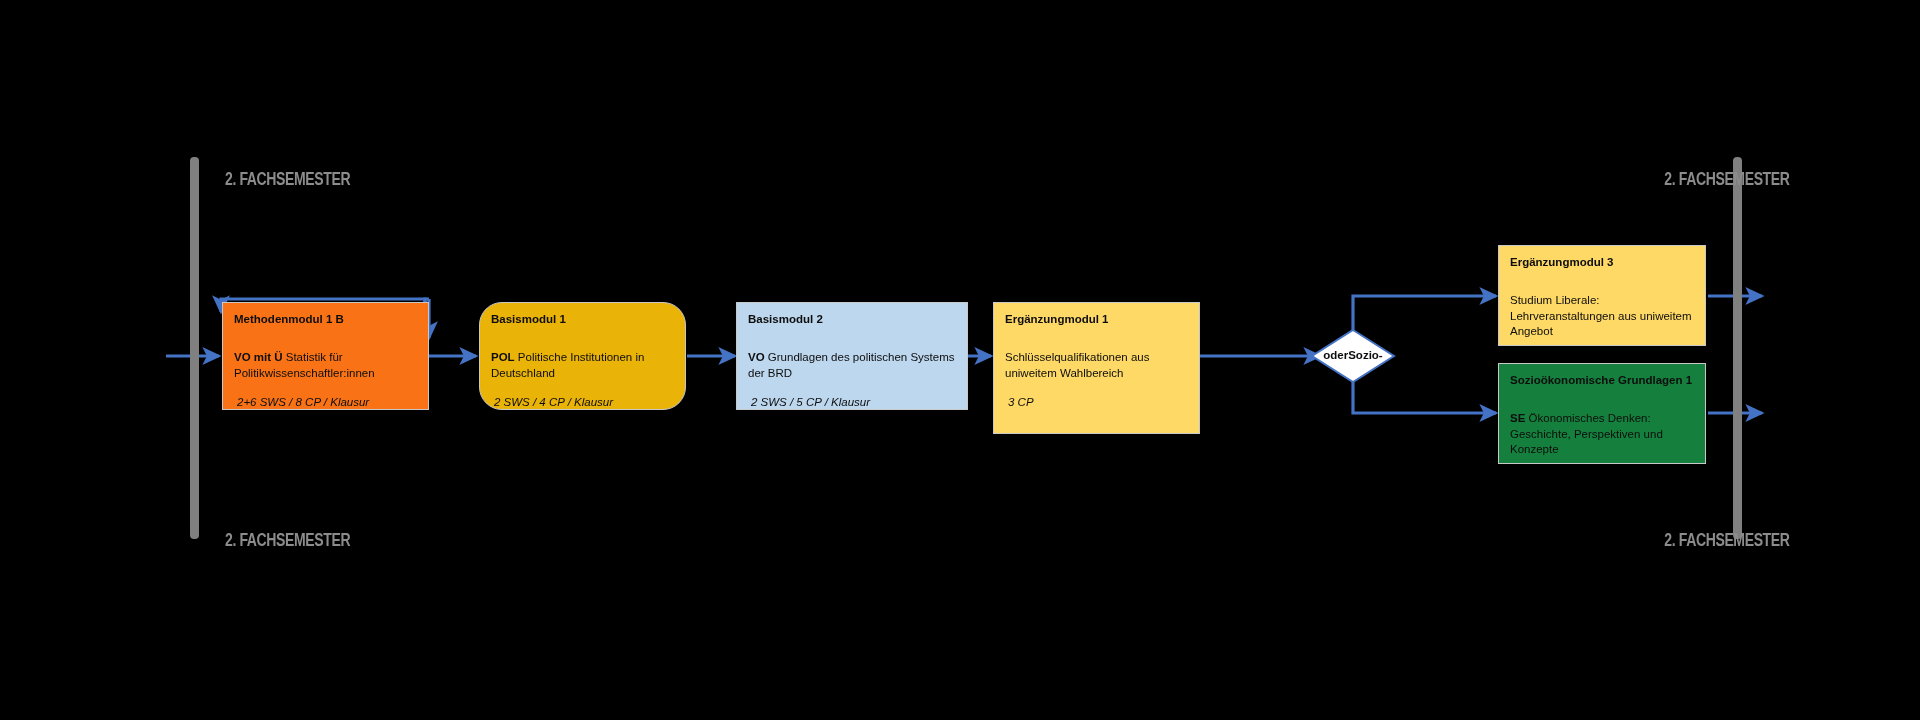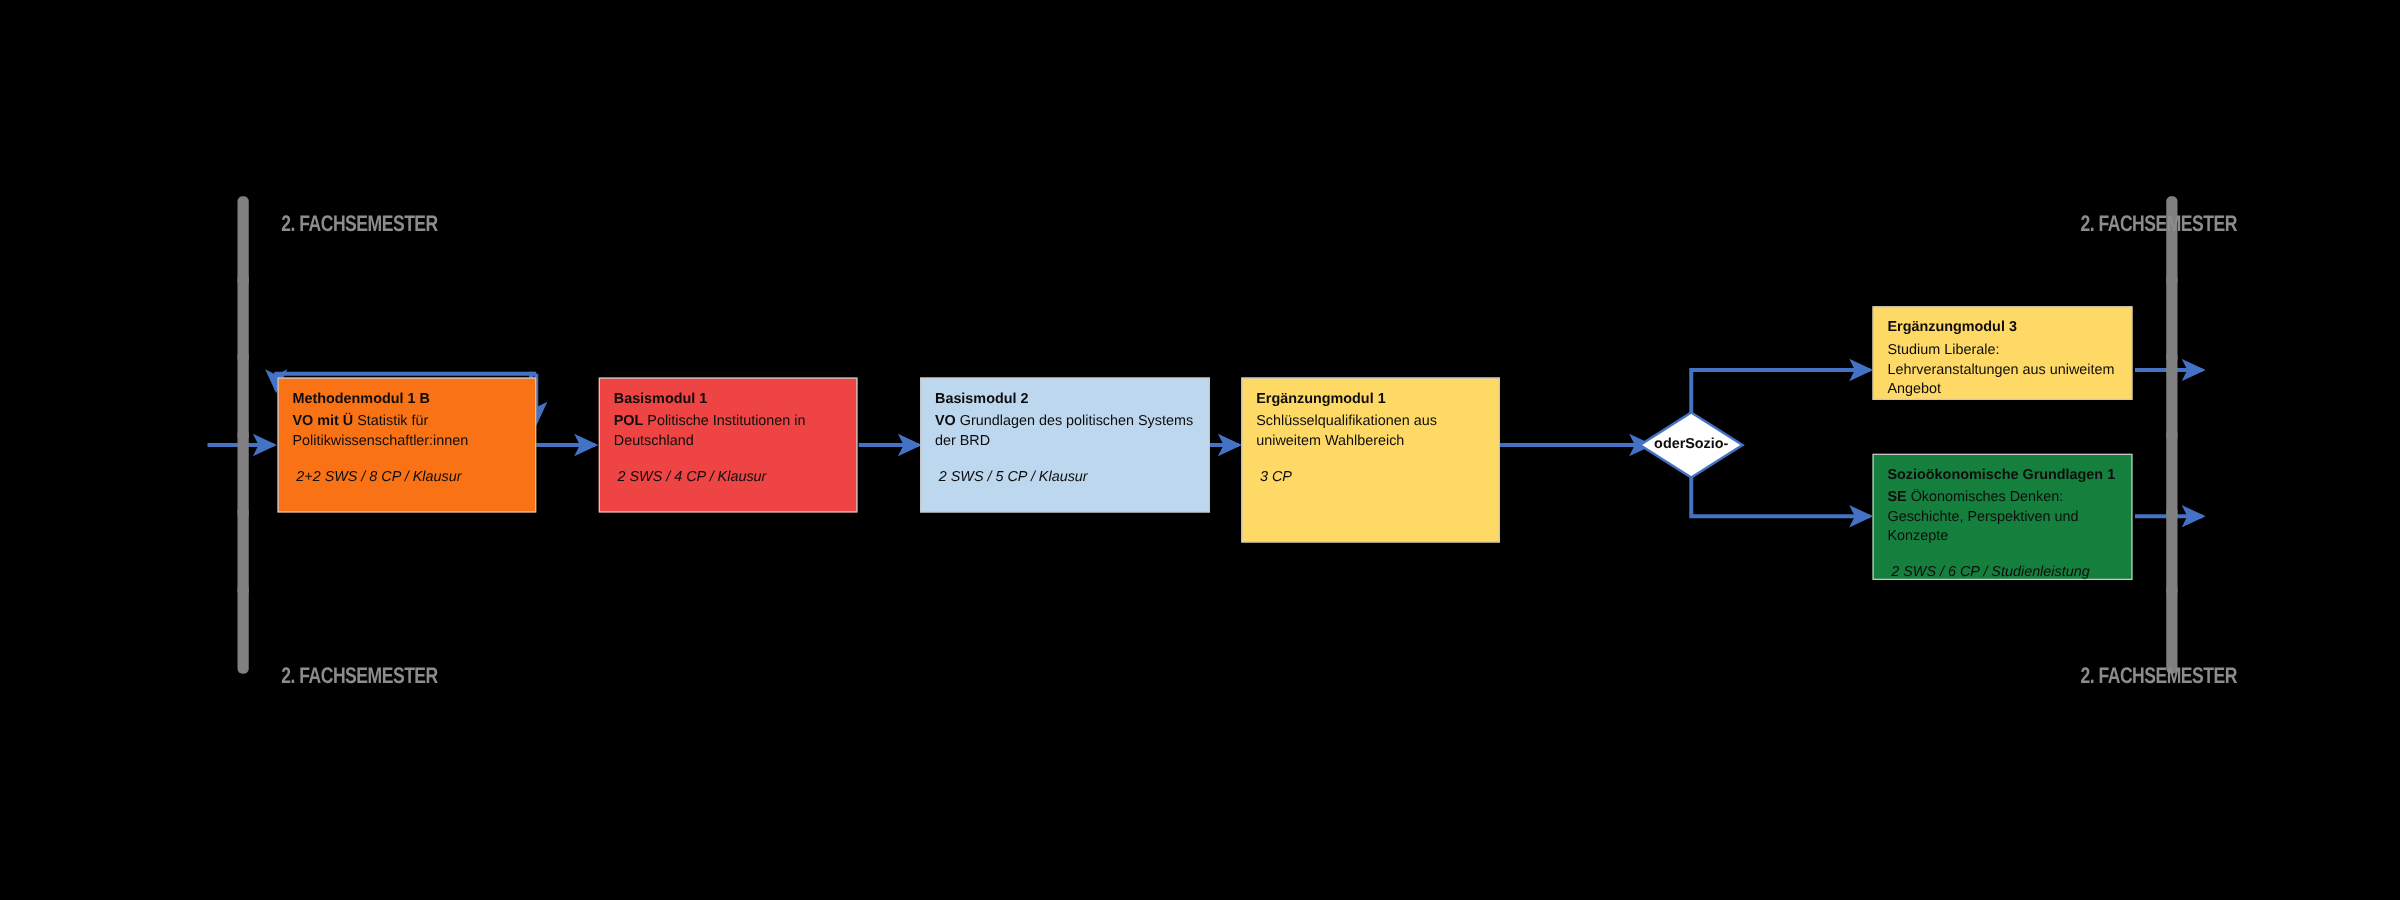--- a/index.html
+++ b/index.html
@@ -58,21 +58,21 @@
   }
   .module .m-title {
     font-size: 11.5px;
     font-weight: bold;
     line-height: 1.25;
   }
   .module .m-desc {
     font-size: 11.5px;
     font-weight: normal;
     line-height: 1.33;
-    margin-top: 4px;
+    margin-top: 24px;
   }
   .module .m-desc b {
     font-weight: bold;
     text-align: center;
   }
   .module .m-credits {
     font-size: 11.5px;
     font-style: italic;
     line-height: 1.3;
     margin-top: 14px;
@@ -158,24 +158,24 @@
   <div class="sem-label" style="left:225px; top:169px;">2. FACHSEMESTER</div>
   <div class="sem-label right" style="right:130px; top:169px;">2. FACHSEMESTER</div>
   <div class="sem-label" style="left:225px; top:530px;">2. FACHSEMESTER</div>
   <div class="sem-label right" style="right:130px; top:530px;">2. FACHSEMESTER</div>
 
   <div class="module" style="left:222px; top:302px; width:207px; height:108px; background:#f97316;">
     <div class="m-title">Methodenmodul 1 B</div>
     <div class="m-desc">
       <b>VO mit Ü</b><span> Statistik für Politikwissenschaftler:innen</span>
     </div>
-    <div class="m-credits">2+2 SWS / 8 CP / Klausur</div>
-  </div>
-
-  <div class="module" style="left:479px; top:302px; width:207px; height:108px; background:#ef4444;">
+    <div class="m-credits">2+6 SWS / 8 CP / Klausur</div>
+  </div>
+
+  <div class="module" style="left:479px; top:302px; width:207px; height:108px; background:#eab308;border-radius:23px;">
     <div class="m-title">Basismodul 1</div>
     <div class="m-desc">
       <b>POL</b><span> Politische Institutionen in Deutschland</span>
     </div>
     <div class="m-credits">2 SWS / 4 CP / Klausur</div>
   </div>
 
   <div class="module" style="left:736px; top:302px; width:232px; height:108px; background:#bdd7ee;">
     <div class="m-title">Basismodul 2</div>
     <div class="m-desc">
@@ -185,21 +185,21 @@
   </div>
 
   <div class="module" style="left:993px; top:302px; width:207px; height:132px; background:#ffd966;">
     <div class="m-title">Ergänzungmodul 1</div>
     <div class="m-desc">
       <span>Schlüsselqualifikationen aus uniweitem Wahlbereich</span>
     </div>
     <div class="m-credits">3 CP</div>
   </div>
 
-  <div class="module" style="left:1498px; top:245px; width:208px; height:75px; background:#ffd966;">
+  <div class="module" style="left:1498px; top:245px; width:208px; height:101px; background:#ffd966;">
     <div class="m-title">Ergänzungmodul 3</div>
     <div class="m-desc">
       <span>Studium Liberale: Lehrveranstaltungen aus uniweitem Angebot</span>
     </div>
     <div class="m-credits">6 CP</div>
   </div>
 
   <div class="module" style="left:1498px; top:363px; width:208px; height:101px; background:#15803d;">
     <div class="m-title">Sozioökonomische Grundlagen 1</div>
     <div class="m-desc">

